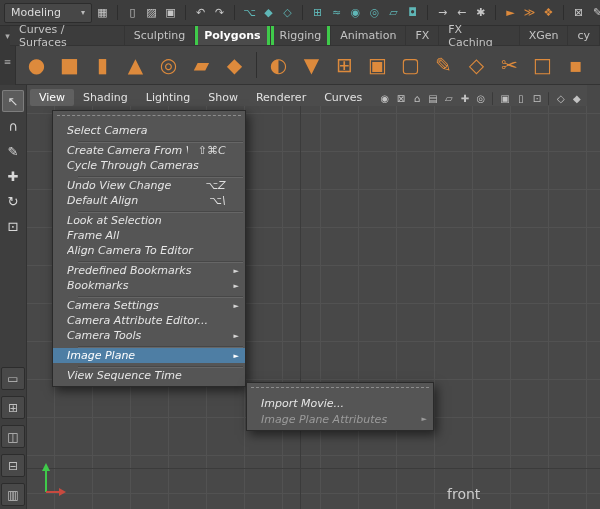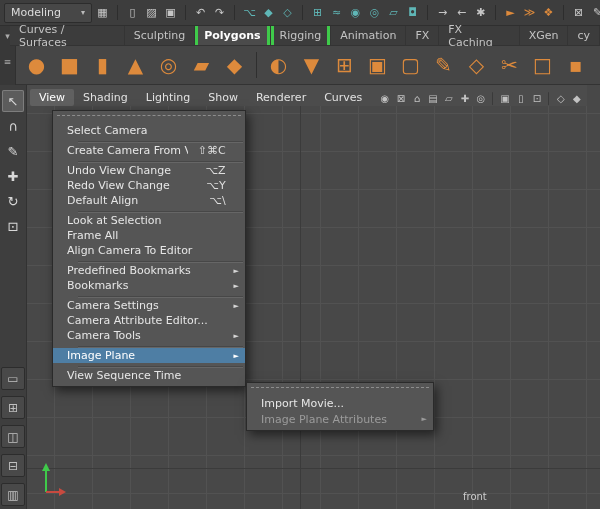--- a/index.html
+++ b/index.html
@@ -62,26 +62,26 @@
   .p-icon.div{width:1px;height:13px;background:#3a3a3a;margin:0 3px;color:transparent;}
 
   
   .viewport{position:absolute;left:0;top:21px;right:0;bottom:0;
     background-color:var(--bg_viewport,#484848);
     background-image:linear-gradient(var(--grid_line,#525252) 1px,transparent 1px),
                      linear-gradient(90deg,var(--grid_line,#525252) 1px,transparent 1px);
     background-size:38px 38px;background-position:-11px 7px;}
   .axis-v{position:absolute;left:273px;top:0;bottom:0;width:1px;background:#3b3b3b;}
   .axis-h{position:absolute;left:0;right:0;top:362px;height:1px;background:#3b3b3b;}
-  .camera-label{position:absolute;left:436px;bottom:7px;font-size:10px;color:#cccccc;}
+  .camera-label{position:absolute;left:420px;bottom:7px;font-size:14px;color:#cccccc;}
   .axis-gizmo{position:absolute;left:10px;bottom:12px;width:36px;height:38px;}
 
   
   .menu{position:absolute;background:var(--menu_bg,#555555);border:1px solid #2a2a2a;
-    box-shadow:3px 4px 10px rgba(0,0,0,.55);padding:2px 0 3px 0;z-index:20;}
+    box-shadow:3px 4px 10px rgba(0,0,0,.55);padding:2px 0 3px 0;z-index:20;font-style:italic;}
   .view-menu{left:52px;top:110px;width:192px;}
   .submenu{left:246px;top:382px;width:186px;z-index:21;}
   .tearoff{height:3px;margin:2px 4px 4px 4px;border-top:1px dashed #8d8d8d;}
   .mi{height:15px;display:flex;align-items:center;padding:0 6px 0 14px;
     font-size:11px;color:var(--menu_text,#e6e6e6);white-space:nowrap;}
   .mi .mi-label{flex:1;overflow:hidden;}
   .mi .mi-short{margin-left:10px;color:#dedede;}
   .mi .mi-arrow{visibility:hidden;font-size:7px;margin-left:8px;color:#d5d5d5;}
   .mi .mi-arrow.on{visibility:visible;}
   .mi.hl{background:var(--highlight_blue,#4e7ea4);color:#ffffff;}
@@ -375,38 +375,38 @@
           <span class="mi-short"></span>
           <span class="mi-arrow">►</span>
         </div>
 
         <div class="mi">
           <span class="mi-label">Create Camera From View</span>
           <span class="mi-short">⇧⌘C</span>
           <span class="mi-arrow">►</span>
         </div>
 
+        <div class="mi">
+          <span class="mi-label">Cycle Through Cameras</span>
+          <span class="mi-short"></span>
+          <span class="mi-arrow">►</span>
+        </div>
 
         <div class="mi sep">
           <span class="mi-label"></span>
           <span class="mi-short"></span>
           <span class="mi-arrow">►</span>
         </div>
 
         <div class="mi">
           <span class="mi-label">Undo View Change</span>
           <span class="mi-short">⌥Z</span>
           <span class="mi-arrow">►</span>
         </div>
 
-        <div class="mi">
-          <span class="mi-label">Redo View Change</span>
-          <span class="mi-short">⌥Y</span>
-          <span class="mi-arrow">►</span>
-        </div>
 
         <div class="mi">
           <span class="mi-label">Default Align</span>
           <span class="mi-short">⌥\</span>
           <span class="mi-arrow">►</span>
         </div>
 
         <div class="mi sep">
           <span class="mi-label"></span>
           <span class="mi-short"></span>

